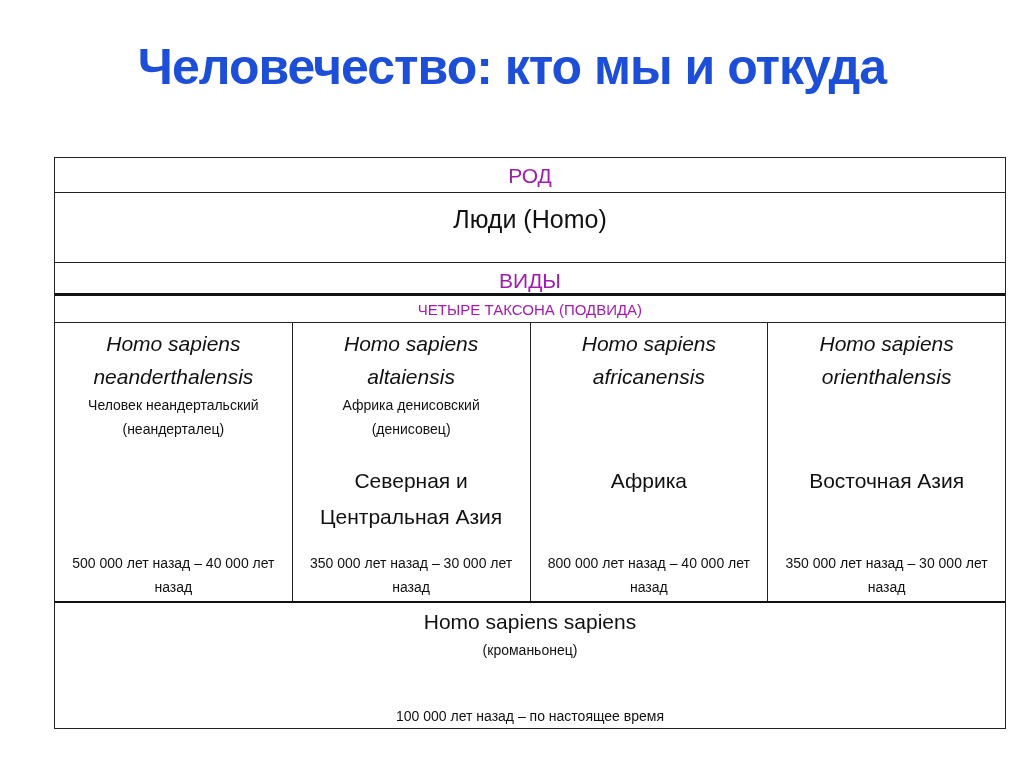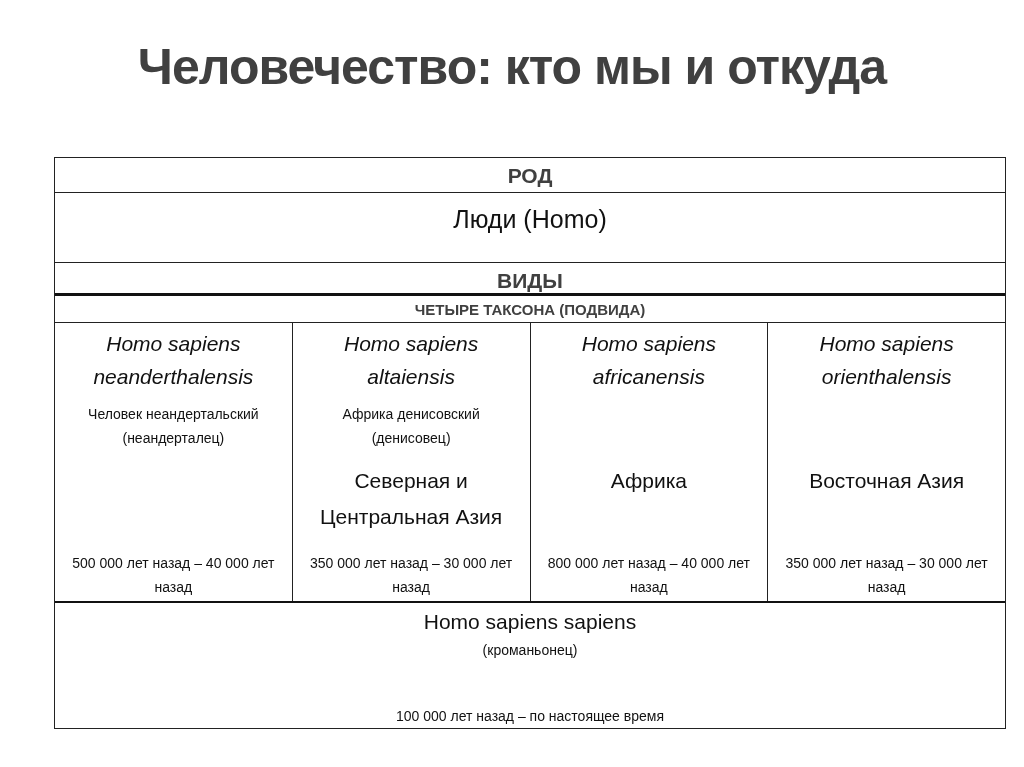--- a/index.html
+++ b/index.html
@@ -1,38 +1,38 @@
 <!DOCTYPE html>
 <html><head>
 <meta charset="utf-8">
 <style>
   html, body { margin:0; padding:0; }
   body { width:1024px; height:767px; background:#ffffff; position:relative; overflow:hidden;
          font-family:"Liberation Sans", sans-serif; color:#111; }
   .title { position:absolute; left:0; top:38px; width:1024px; text-align:center;
-           font-size:50px; font-weight:bold; color:#404040; letter-spacing:-1px; }
+           font-size:50px; font-weight:bold; color:#1d4ed8; letter-spacing:-1px; }
   .tbl { position:absolute; left:54px; top:157px; width:952px; height:572px;
          border:1.5px solid #222; box-sizing:border-box; }
   .row { position:absolute; left:0; width:100%; box-sizing:border-box; text-align:center; }
   .r1 { top:0; height:35px; border-bottom:1.5px solid #222; }
   .r2 { top:35px; height:70px; border-bottom:1.5px solid #222; }
   .r3 { top:105px; height:33px; border-bottom:3px solid #111; }
   .r4 { top:138px; height:27px; border-bottom:1.5px solid #222; }
   .r5 { top:165px; height:280px; border-bottom:2.5px solid #111; display:flex; }
   .r6 { top:445px; height:125px; }
-  .red { color:#404040; font-weight:bold; }
+  .red { color:#a21caf; font-weight:normal; }
   .h-rod { font-size:21px; line-height:35px; }
   .homo { font-size:25px; padding-top:12px; }
   .h-vidy { font-size:21px; line-height:36px; }
   .h-tax { font-size:15px; line-height:27px; }
   .col { flex:1; border-right:1.5px solid #222; box-sizing:border-box; position:relative;
          text-align:center; }
   .col:last-child { border-right:none; }
   .latin { font-style:italic; font-size:21px; line-height:33px; padding-top:4px; }
-  .ru { font-size:14px; line-height:24px;margin-top:9px; }
+  .ru { font-size:14px; line-height:24px; }
   .region { position:absolute; left:0; right:0; top:140px; font-size:21px; line-height:36px; }
   .period { position:absolute; left:0; right:0; top:228px; font-size:14px; line-height:24px; }
   .sap-latin { font-size:21px; line-height:30px; padding-top:4px; }
   .sap-ru { font-size:14px; line-height:26px; }
   .sap-period { position:absolute; left:0; right:0; bottom:4px; font-size:14px; }
 </style>
 </head>
 <body>
 
 <div class="title">Человечество: кто мы и откуда</div>

